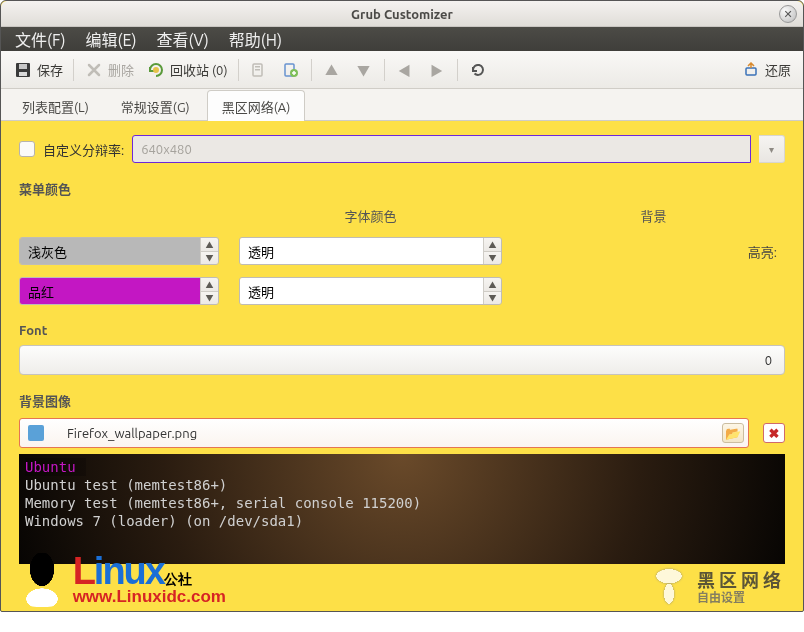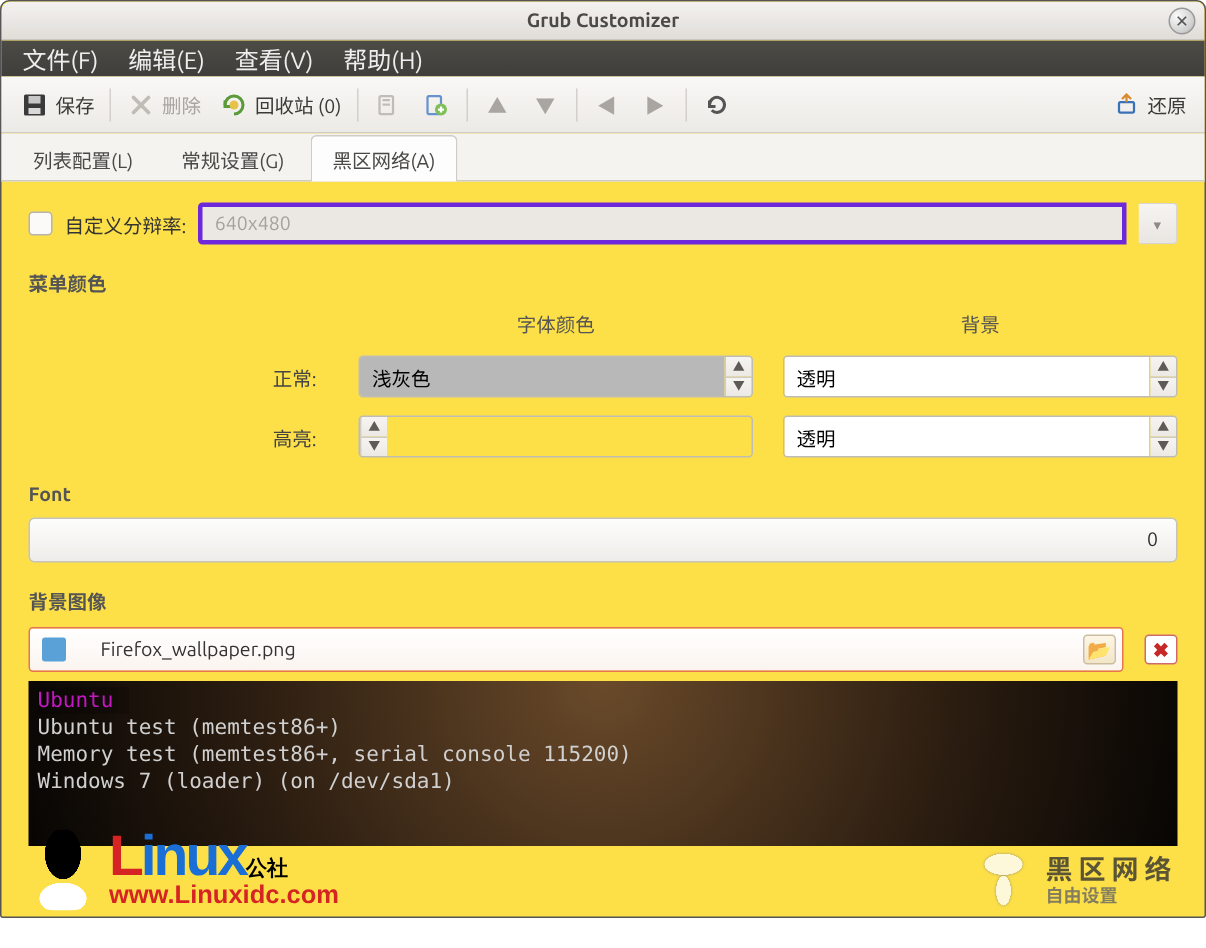--- a/index.html
+++ b/index.html
@@ -115,21 +115,21 @@
     width: 16px; height: 16px;
     border: 1px solid #b7b3ad;
     border-radius: 3px;
     background: #fbfaf8;
     flex-shrink: 0;
   }
   .input-text {
     flex: 1;
     height: 28px;
     background: #ebe8e4;
-    border: 3px solid #6d28d9;
+    border: 1px solid #6d28d9;
     border-radius: 3px 0 0 3px;
     padding: 0 8px;
     color: #a5a29c;
     display: flex; align-items: center;
   }
   .input-drop-btn {
     width: 26px; height: 28px;
     border: 1px solid #d8d5d0;
     border-left: none;
     border-radius: 0 3px 3px 0;
@@ -420,38 +420,38 @@
       </div>
     </div>
 
     <div class="section-label">菜单颜色</div>
 
     <div class="color-grid">
       <div></div>
       <div class="col-head">字体颜色</div>
       <div class="col-head">背景</div>
 
-      <div class="row-label">正常:</div>
       <div class="color-select">
         <div id="nf" class="color-swatch" style="background: rgb(184, 184, 184); color: rgb(0, 0, 0);">浅灰色</div>
         <div class="spinner-btns">
             <div>▲</div>
             <div>▼</div>
           </div>
       </div>
       <div class="color-select">
         <div id="nb" class="color-swatch" style="background: rgb(255, 255, 255); color: rgb(0, 0, 0);">透明</div>
         <div class="spinner-btns">
             <div>▲</div>
             <div>▼</div>
           </div>
       </div>
 
       <div class="row-label">高亮:</div>
       <div class="color-select">
+        <div id="hf" class="color-swatch" style="background: rgb(195, 23, 195); color: rgb(0, 0, 0);">品红</div>
         <div class="spinner-btns">
             <div>▲</div>
             <div>▼</div>
           </div>
       </div>
       <div class="color-select">
         <div id="hb" class="color-swatch" style="background: rgb(255, 255, 255); color: rgb(0, 0, 0);">透明</div>
         <div class="spinner-btns">
             <div>▲</div>
             <div>▼</div>

